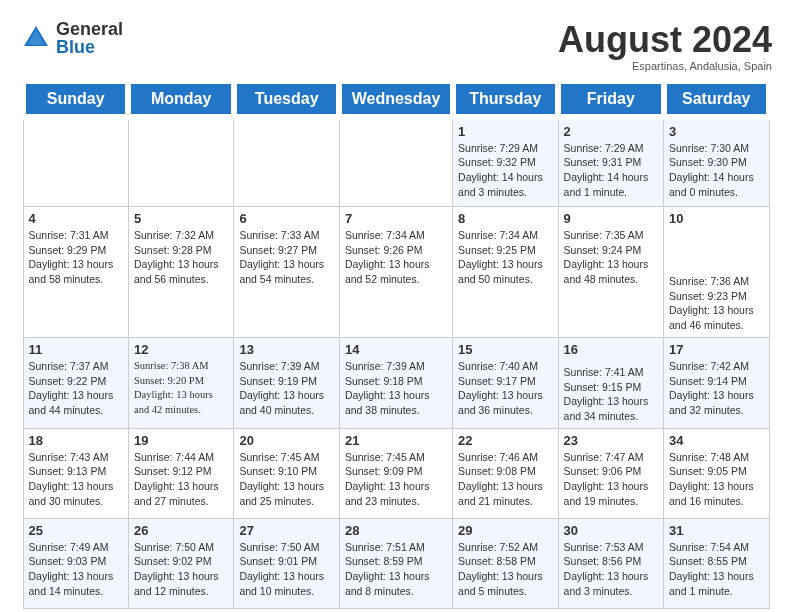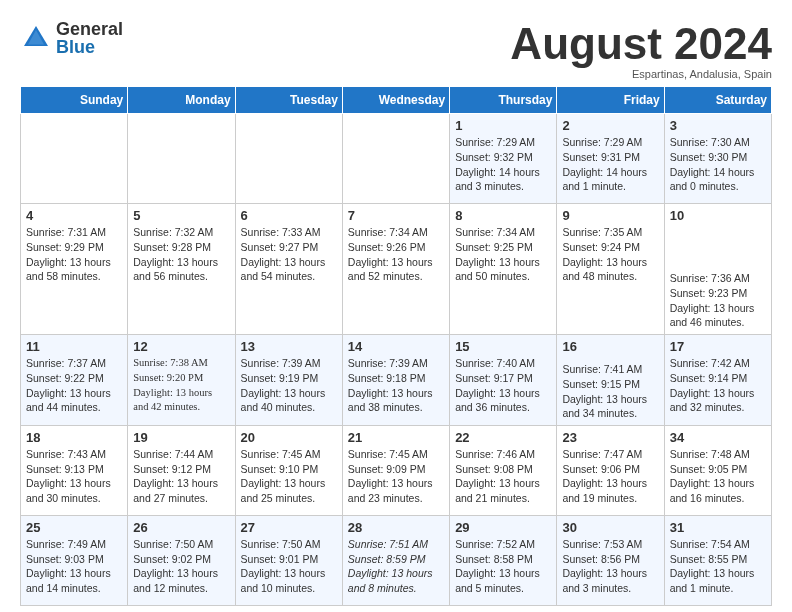--- a/index.html
+++ b/index.html
@@ -37,44 +37,44 @@
       color: #1a6faf;
     }
     .logo-icon {
       width: 32px;
       height: 32px;
     }
     .title-section {
       text-align: right;
     }
     .month-year {
-      font-size: 44px;
+      font-size: 36px;
       font-weight: bold;
       color: #333;
       line-height: 1.1;
     }
     .location {
       font-size: 11px;
       color: #555;
     }
     table {
       width: 100%;
       border-collapse: collapse;
       font-size: 11px;
     }
     thead tr {
       background-color: #2176c7;
       color: #fff;
     }
     thead th {
       padding: 6px 4px;
-      text-align: right;
-      font-size: 12px;
-      font-weight: bold;
-      border: 1px solid #ffffff;
+      text-align: center;
+      font-size: 16px;
+      font-weight: bold;
+      border: 6px solid #ffffff;
     }
     tbody tr {
       vertical-align: top;
     }
     tbody tr:nth-child(odd) {
       background-color: #f2f7ff;
     }
     tbody tr:nth-child(even) {
       background-color: #fff;
     }
@@ -331,21 +331,21 @@
         </td>
         <td>
           <span class="day-number">27</span>
           <div class="cell-content" style="white-space: pre-line;">Sunrise: 7:50 AM
 Sunset: 9:01 PM
 Daylight: 13 hours
 and 10 minutes.</div>
         </td>
         <td>
           <span class="day-number">28</span>
-          <div class="cell-content" style="white-space: pre-line; font-style: italic;">Sunrise: 7:51 AM
+          <div class="cell-content" style="white-space: pre-line;">Sunrise: 7:51 AM
 Sunset: 8:59 PM
 Daylight: 13 hours
 and 8 minutes.</div>
         </td>
         <td>
           <span class="day-number">29</span>
           <div class="cell-content" style="white-space: pre-line;">Sunrise: 7:52 AM
 Sunset: 8:58 PM
 Daylight: 13 hours
 and 5 minutes.</div>

